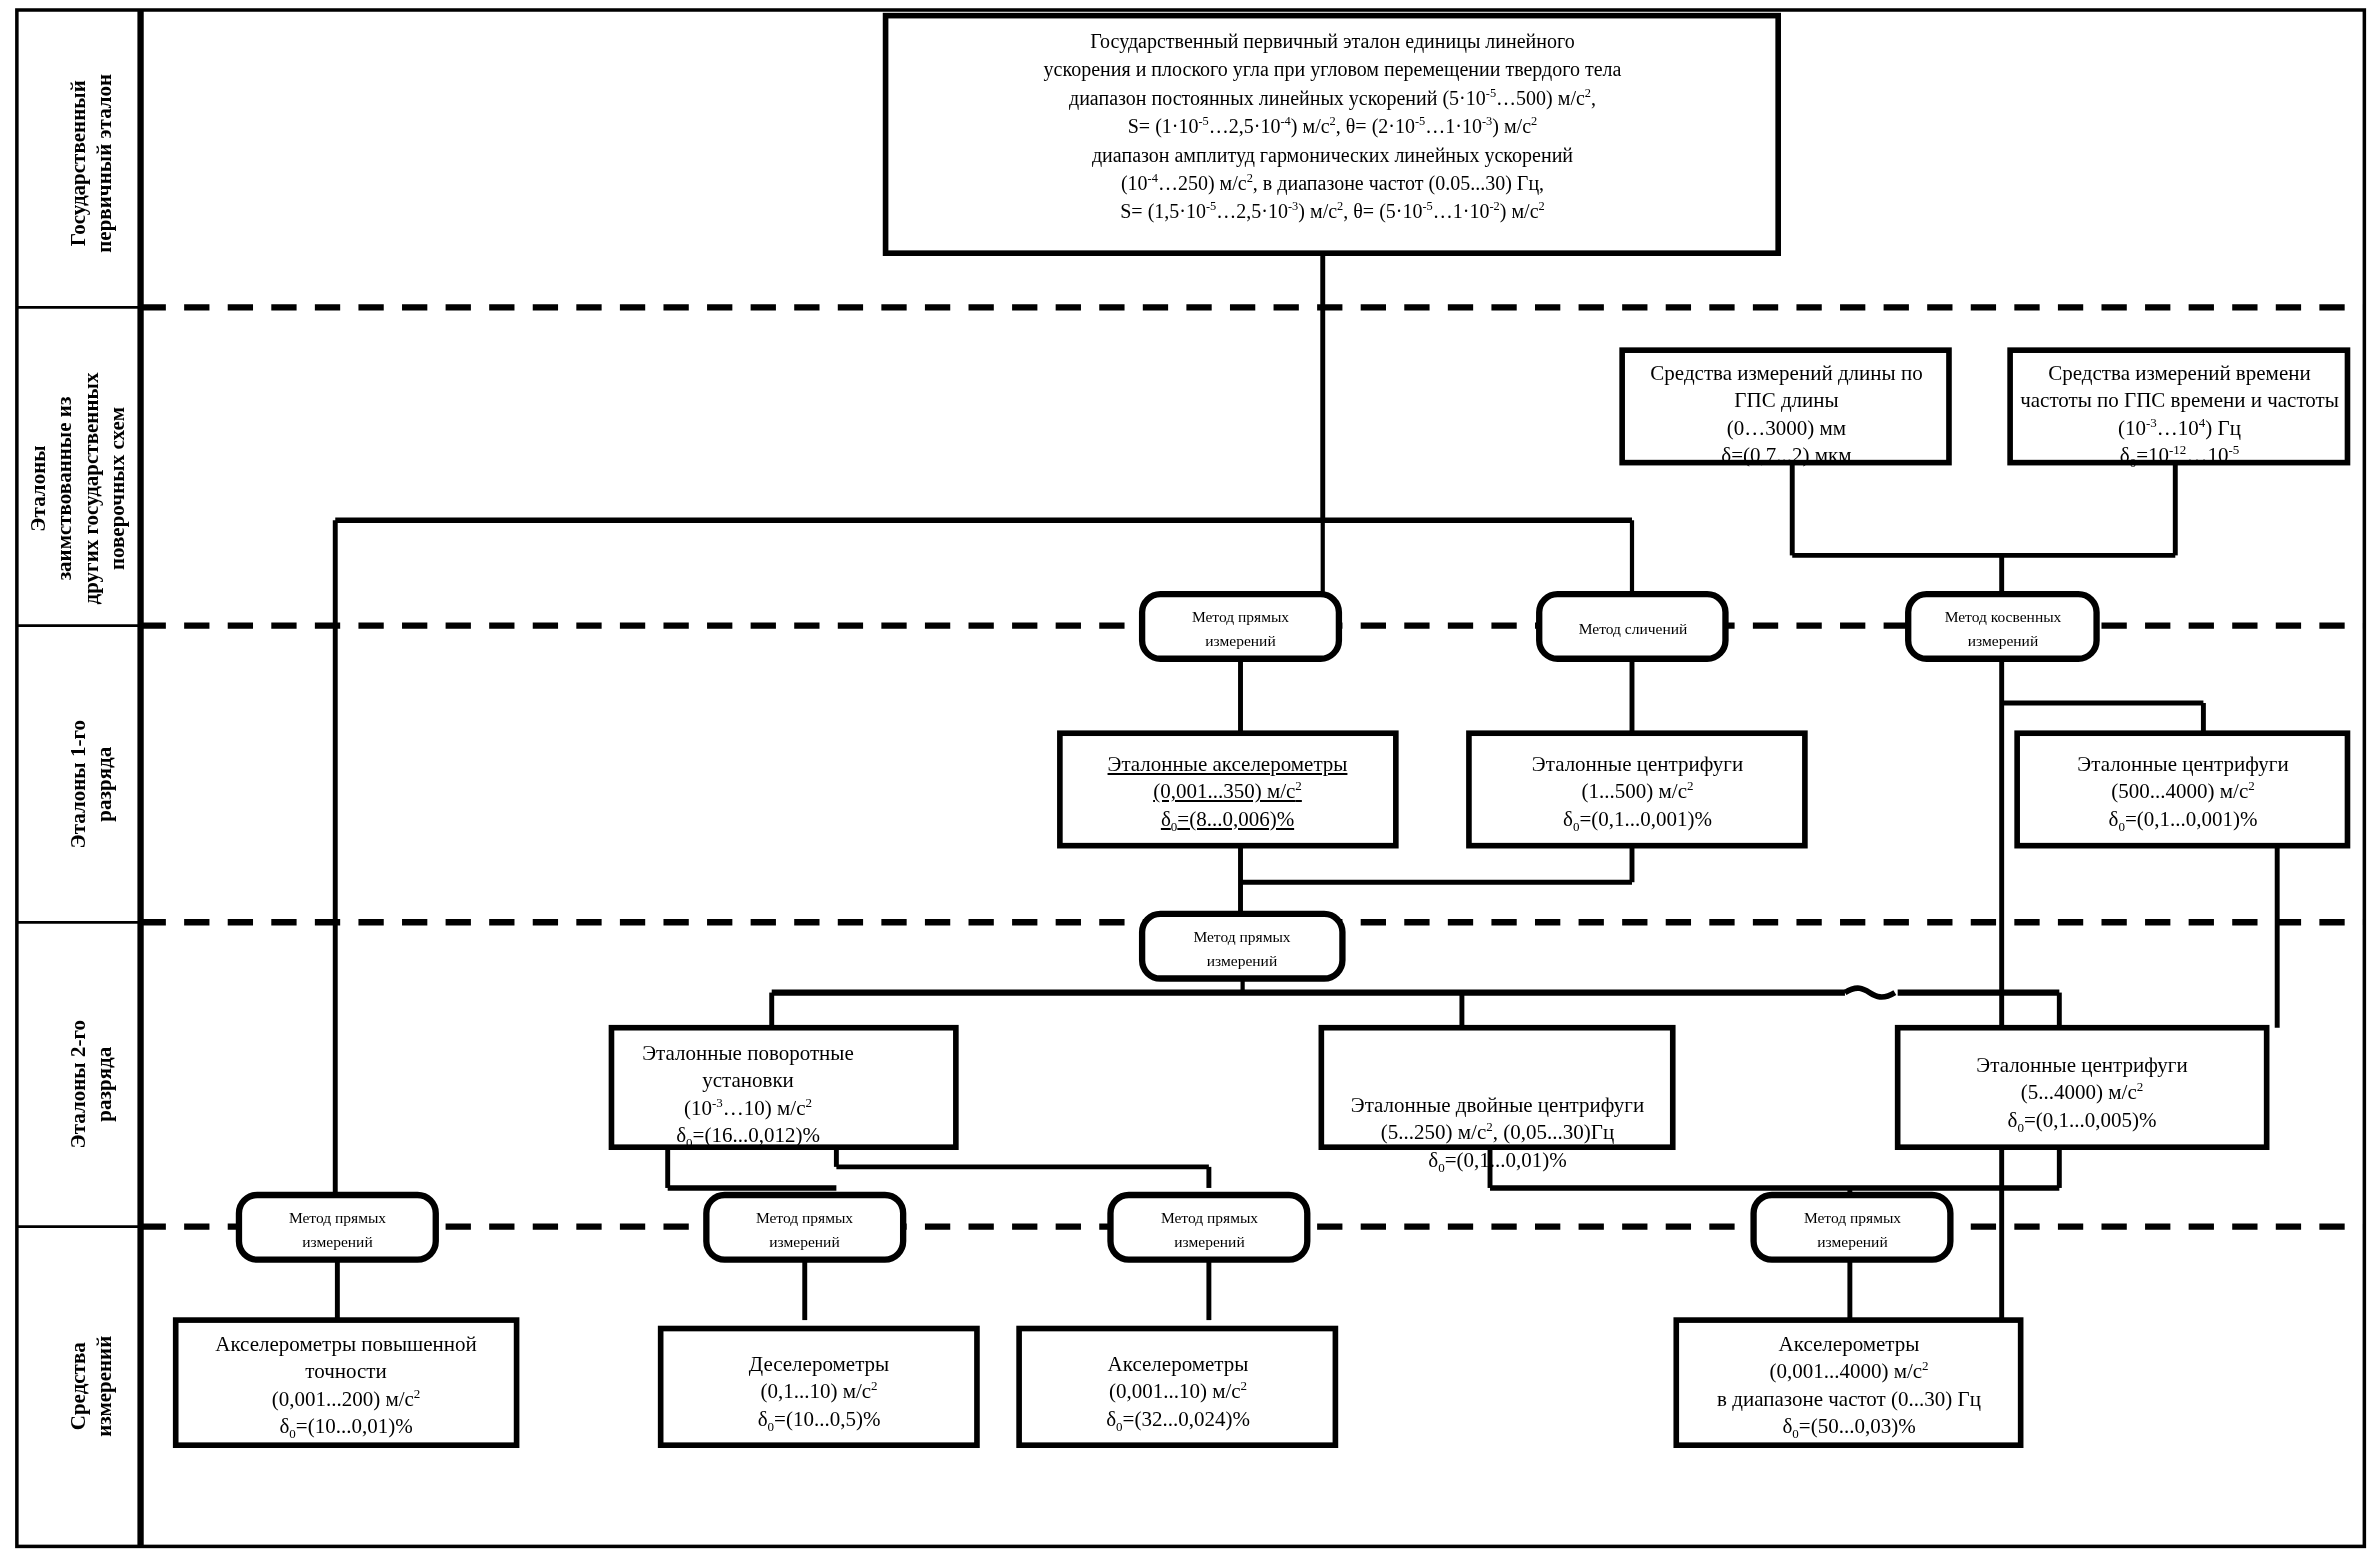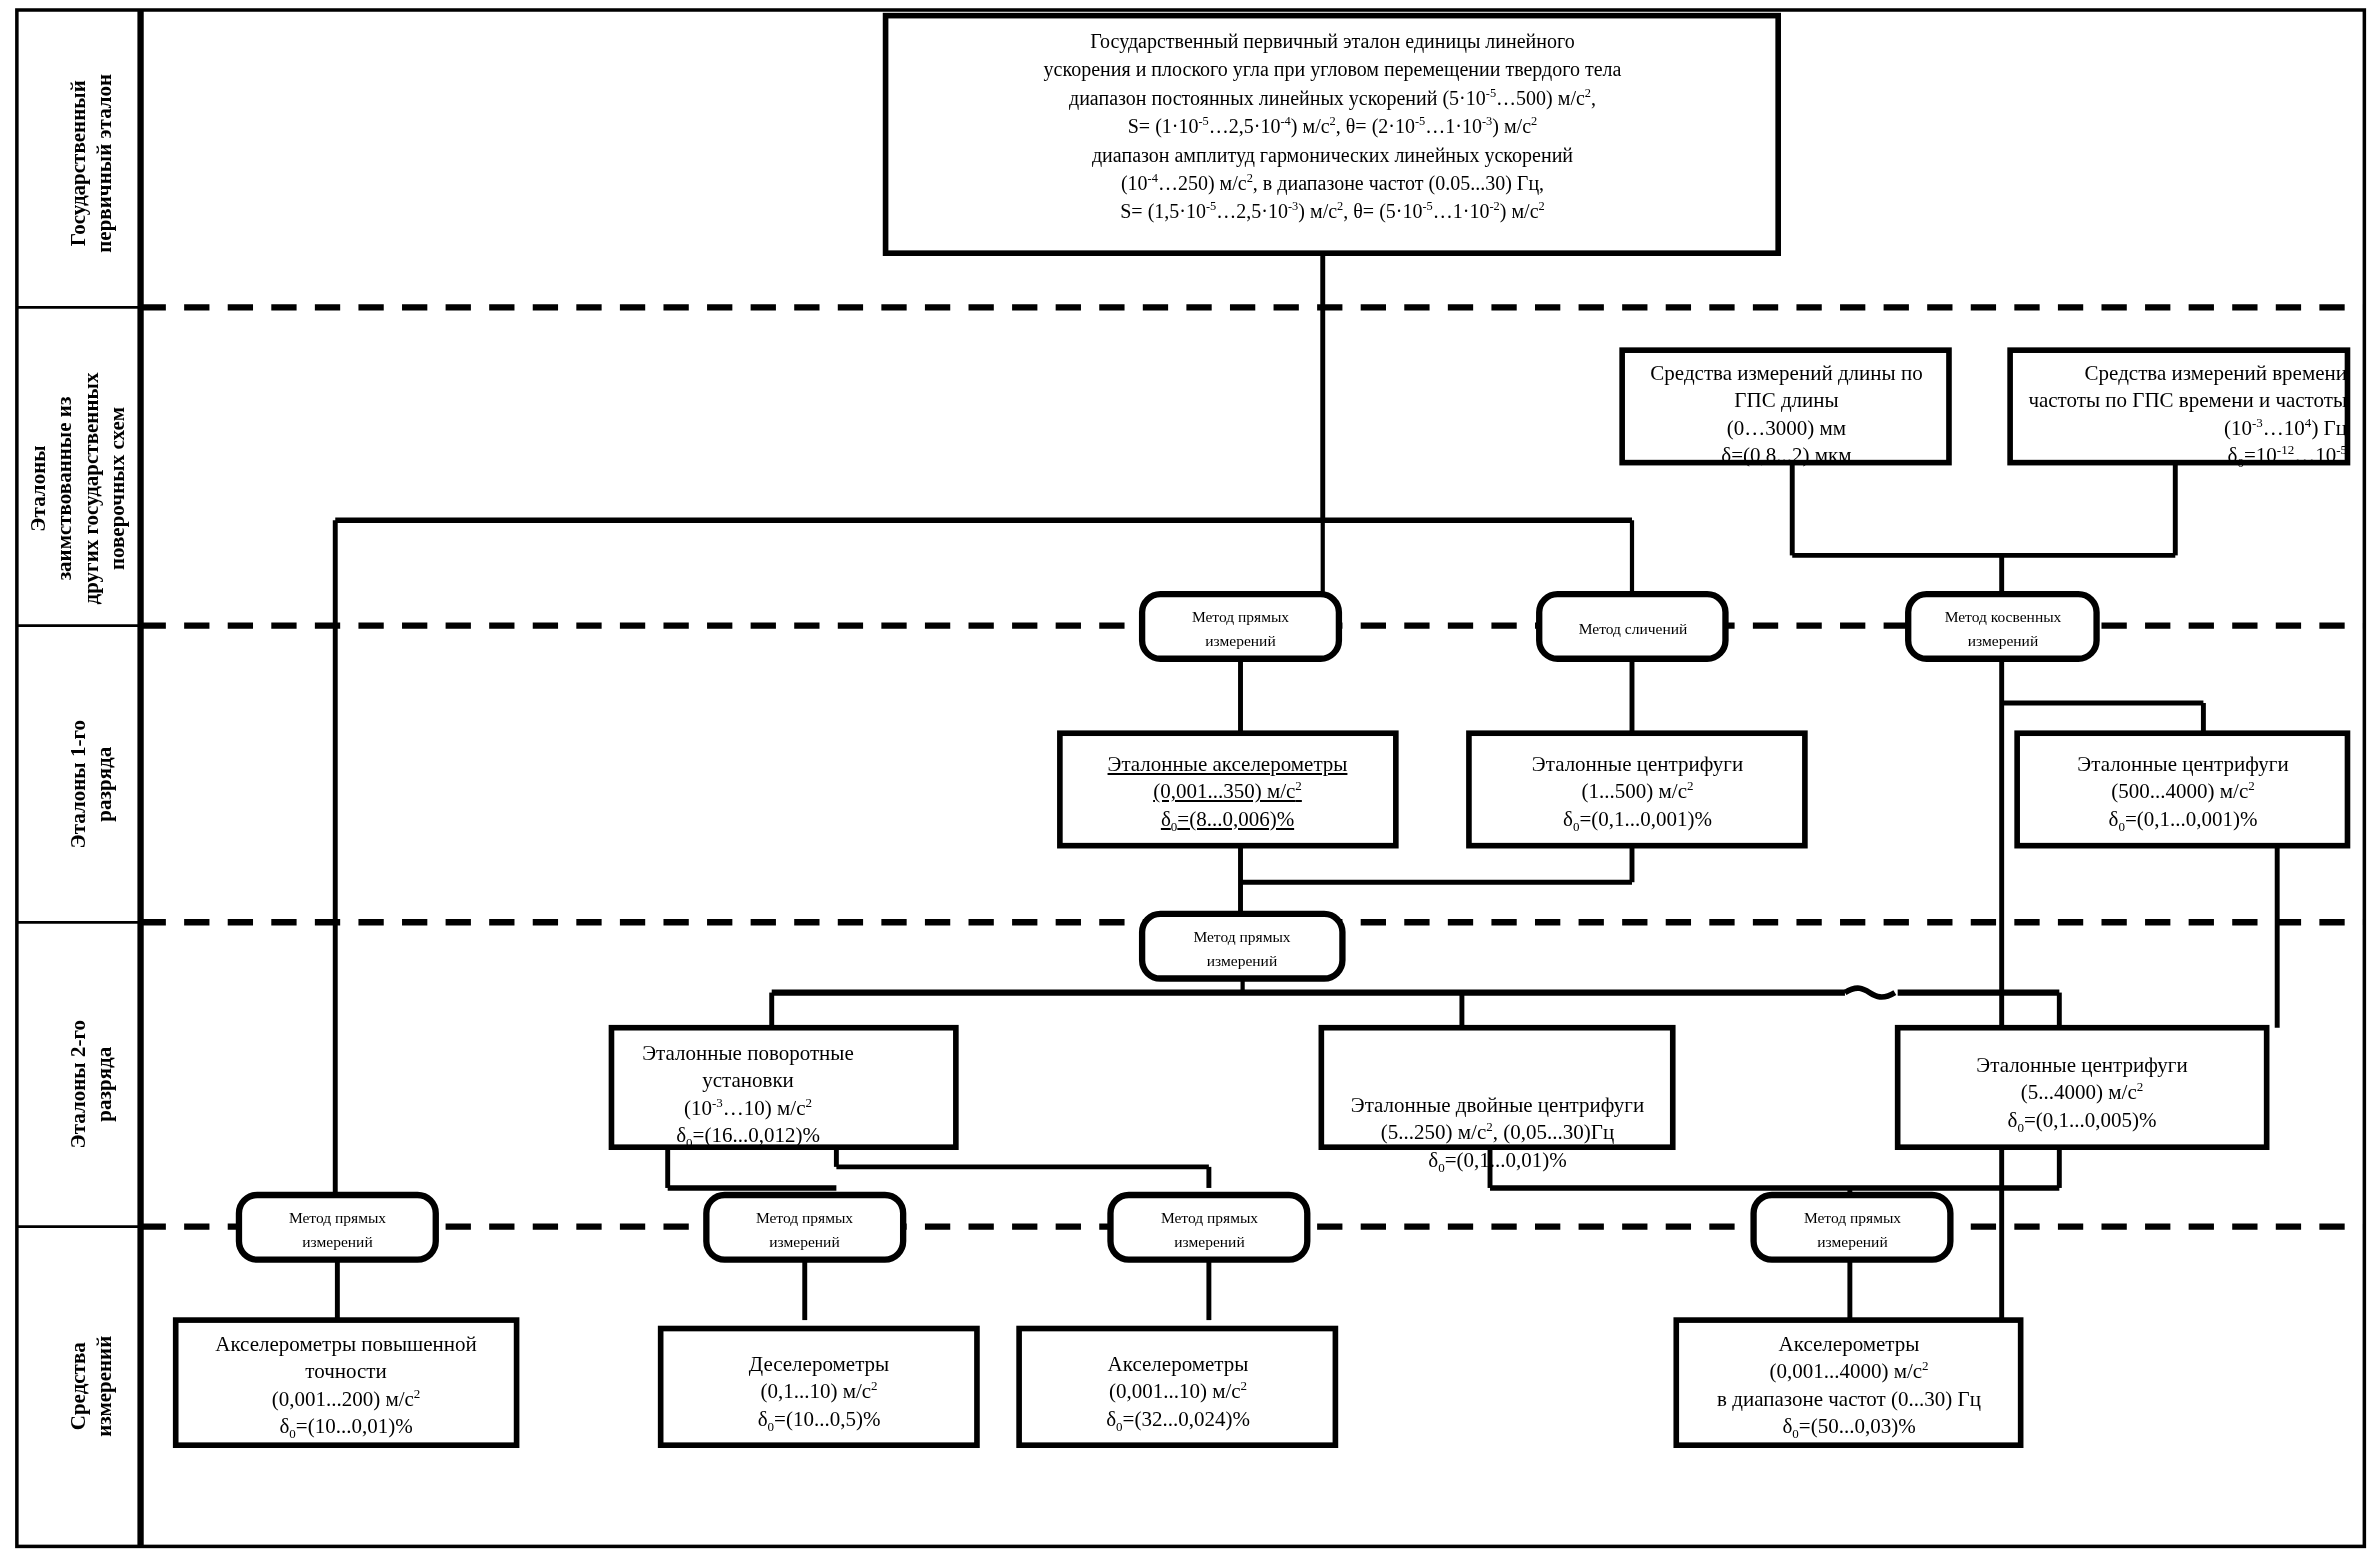--- a/index.html
+++ b/index.html
@@ -156,24 +156,24 @@
       <div>S= (1·10<sup>-5</sup>…2,5·10<sup>-4</sup>) м/с<sup>2</sup>, θ= (2·10<sup>-5</sup>…1·10<sup>-3</sup>) м/с<sup>2</sup></div>
       <div>диапазон амплитуд гармонических линейных ускорений</div>
       <div>(10<sup>-4</sup>…250) м/с<sup>2</sup>, в диапазоне частот (0.05...30) Гц,</div>
       <div>S= (1,5·10<sup>-5</sup>…2,5·10<sup>-3</sup>) м/с<sup>2</sup>, θ= (5·10<sup>-5</sup>…1·10<sup>-2</sup>) м/с<sup>2</sup></div>
     </div>
 
   <div class="txt boxtext" style="left:1624px;top:360px;width:325px;">
       <div>Средства измерений длины по</div>
       <div>ГПС длины</div>
       <div>(0…3000) мм</div>
-      <div>δ=(0,8...2) мкм</div>
-    </div>
-
-  <div class="txt boxtext" style="left:2012px;top:360px;width:335px;text-align:right;">
+      <div>δ=(0,7...2) мкм</div>
+    </div>
+
+  <div class="txt boxtext" style="left:2012px;top:360px;width:335px;">
       <div>Средства измерений времени</div>
       <div>частоты по ГПС времени и частоты</div>
       <div>(10<sup>-3</sup>…10<sup>4</sup>) Гц</div>
       <div>δ<sub>0</sub>=10<sup>-12</sup>…10<sup>-5</sup></div>
     </div>
 
   <div class="txt boxtext" style="left:1061px;top:751px;width:333px;text-decoration:underline;">
       <div>Эталонные акселерометры</div>
       <div>(0,001...350) м/с<sup>2</sup></div>
       <div>δ<sub>0</sub>=(8...0,006)%</div>

